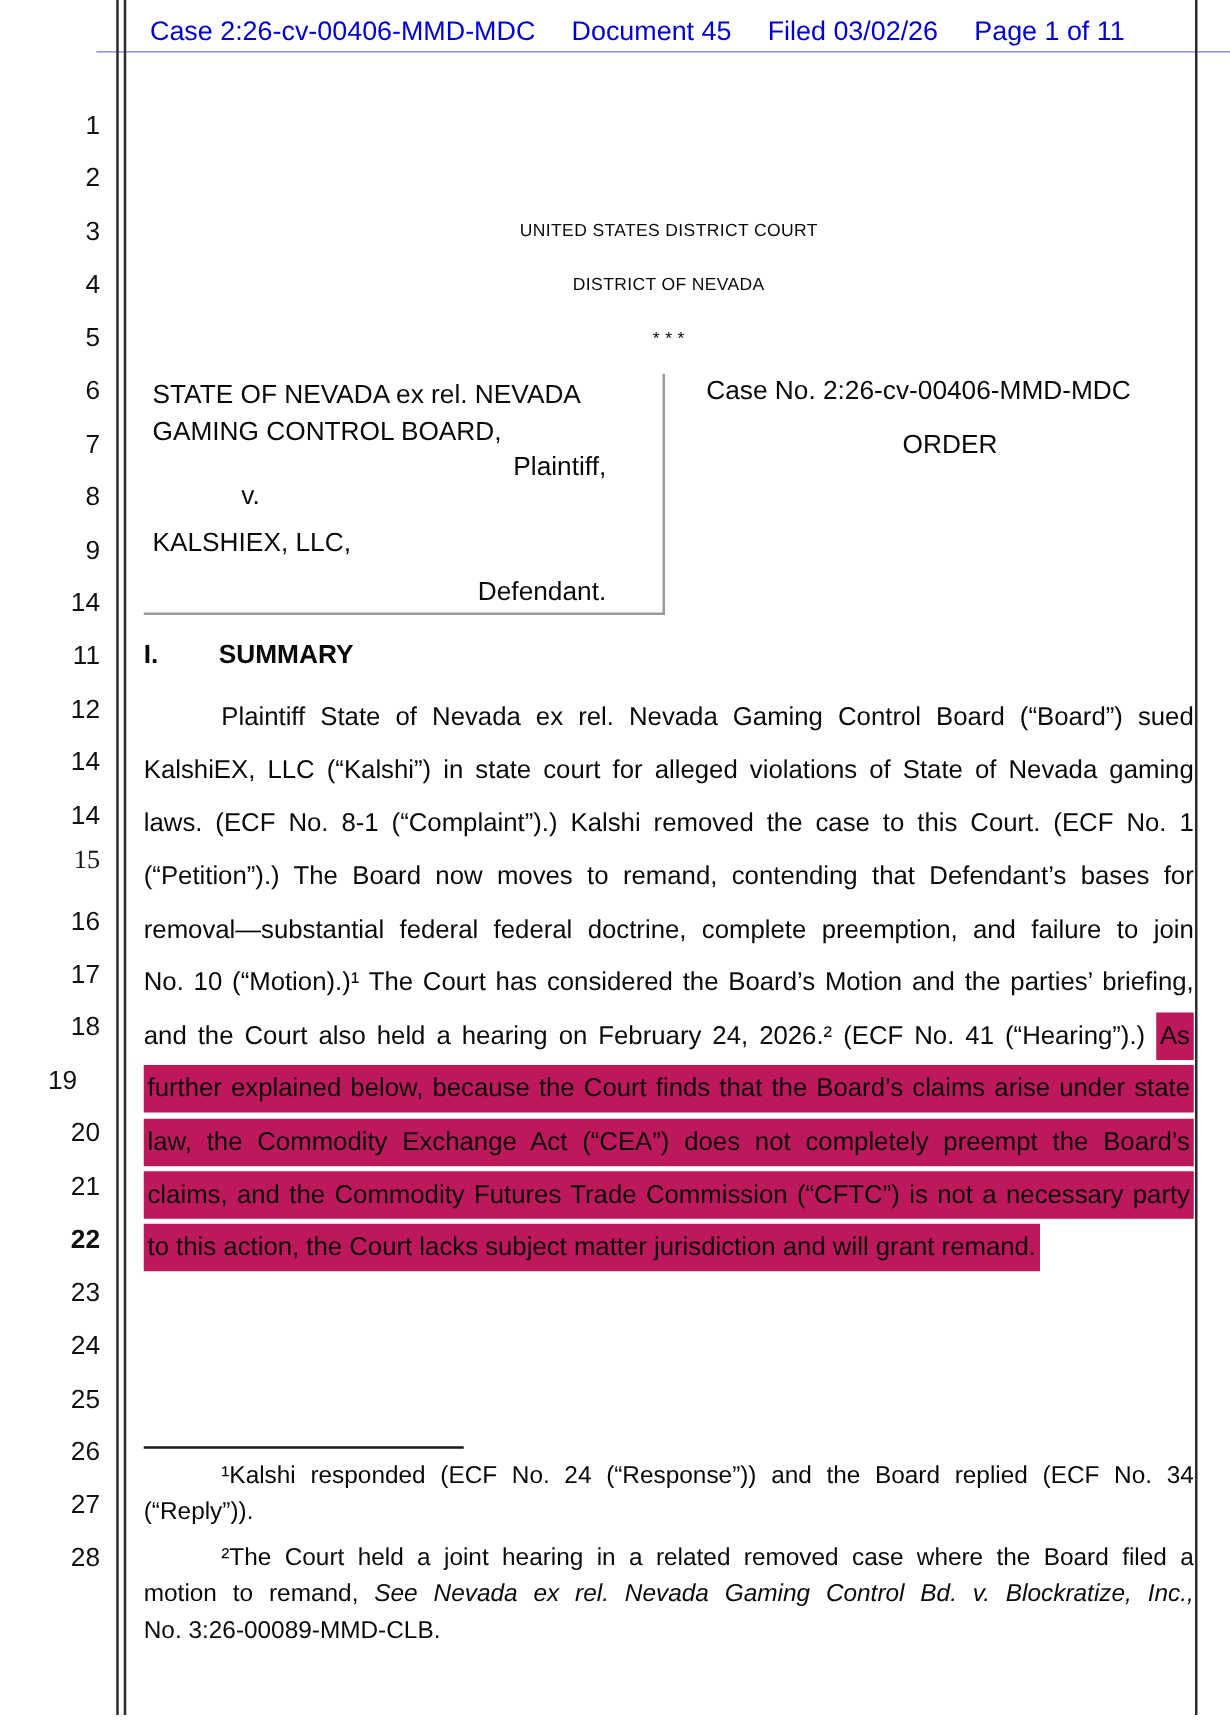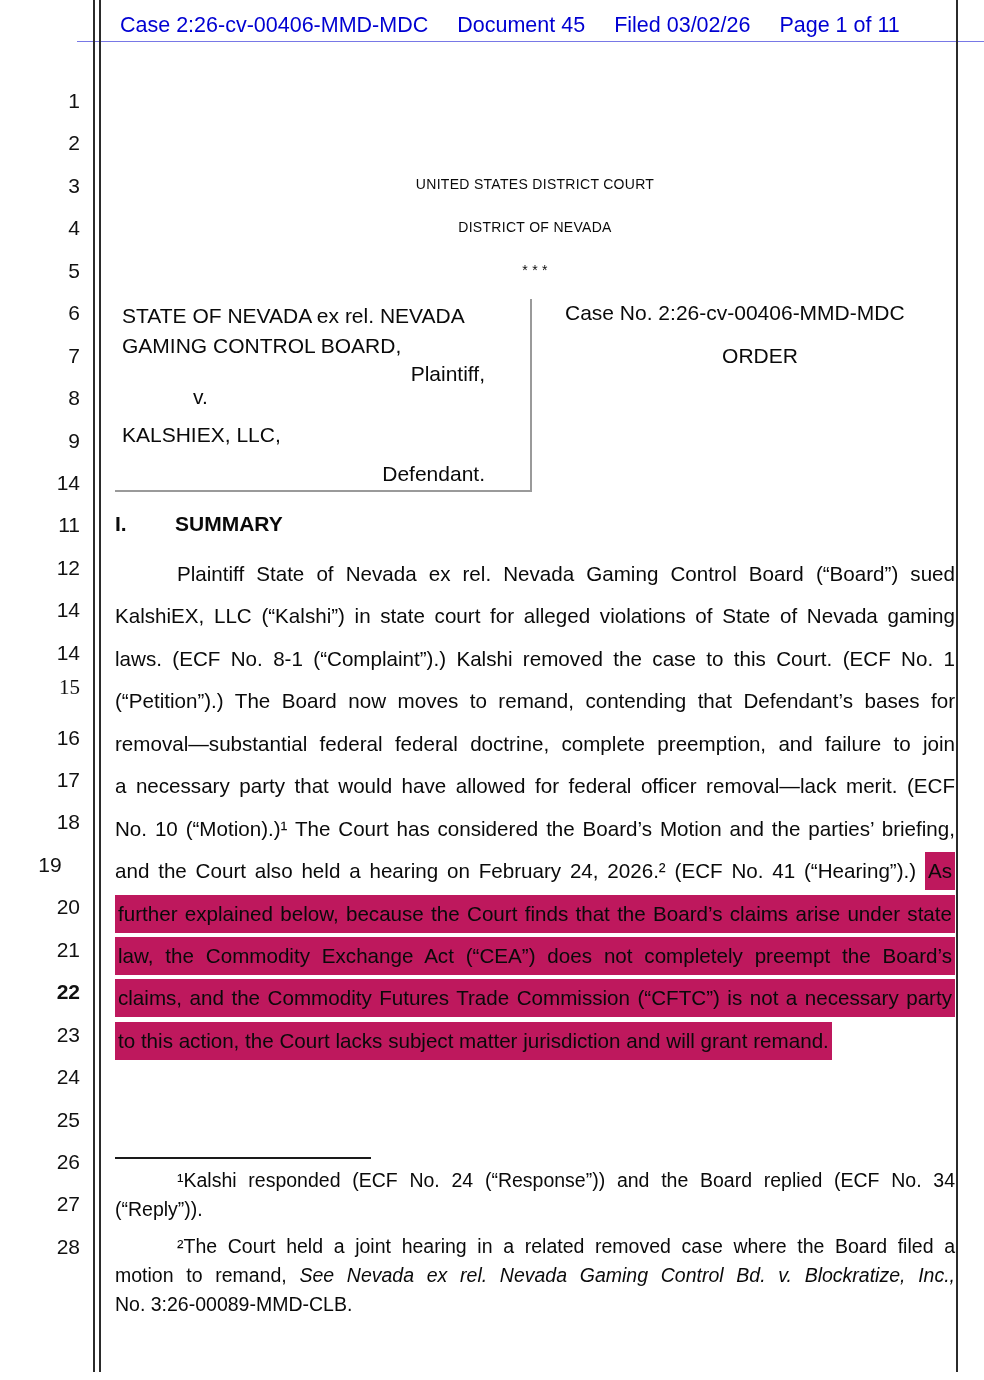--- a/index.html
+++ b/index.html
@@ -143,21 +143,20 @@
     <span class="roman">I.</span>
     <span class="label">SUMMARY</span>
   </div>
 
   <div class="body-text" id="body-text">
       <div class="t-line jl ind"><span>Plaintiff State of Nevada ex rel. Nevada Gaming Control Board (“Board”) sued</span></div>
       <div class="t-line jl"><span>KalshiEX, LLC (“Kalshi”) in state court for alleged violations of State of Nevada gaming</span></div>
       <div class="t-line jl"><span>laws. (ECF No. 8-1 (“Complaint”).) Kalshi removed the case to this Court. (ECF No. 1</span></div>
       <div class="t-line jl"><span>(“Petition”).) The Board now moves to remand, contending that Defendant’s bases for</span></div>
       <div class="t-line jl"><span>removal—substantial federal federal doctrine, complete preemption, and failure to join</span></div>
-      <div class="t-line jl"><span>a necessary party that would have allowed for federal officer removal—lack merit. (ECF</span></div>
       <div class="t-line jl"><span>No. 10 (“Motion).)¹ The Court has considered the Board’s Motion and the parties’ briefing,</span></div>
       <div class="t-line jl"><span>and the Court also held a hearing on February 24, 2026.² (ECF No. 41 (“Hearing”).) </span><span class="hl">As</span></div>
       <div class="t-line jl"><span class="hl">further explained below, because the Court finds that the Board’s claims arise under state</span></div>
       <div class="t-line jl"><span class="hl">law, the Commodity Exchange Act (“CEA”) does not completely preempt the Board’s</span></div>
       <div class="t-line jl"><span class="hl">claims, and the Commodity Futures Trade Commission (“CFTC”) is not a necessary party</span></div>
       <div class="t-line"><span class="hl">to this action, the Court lacks subject matter jurisdiction and will grant remand.</span></div>
     </div>
 
   <div class="fn-sep"></div>
   <div class="footnote fn1" id="fn1">

